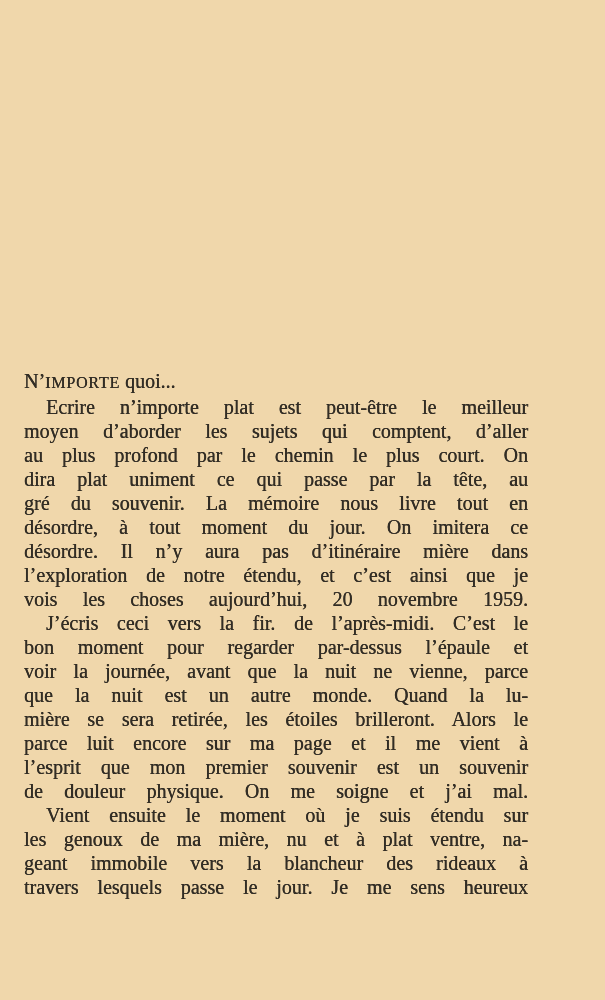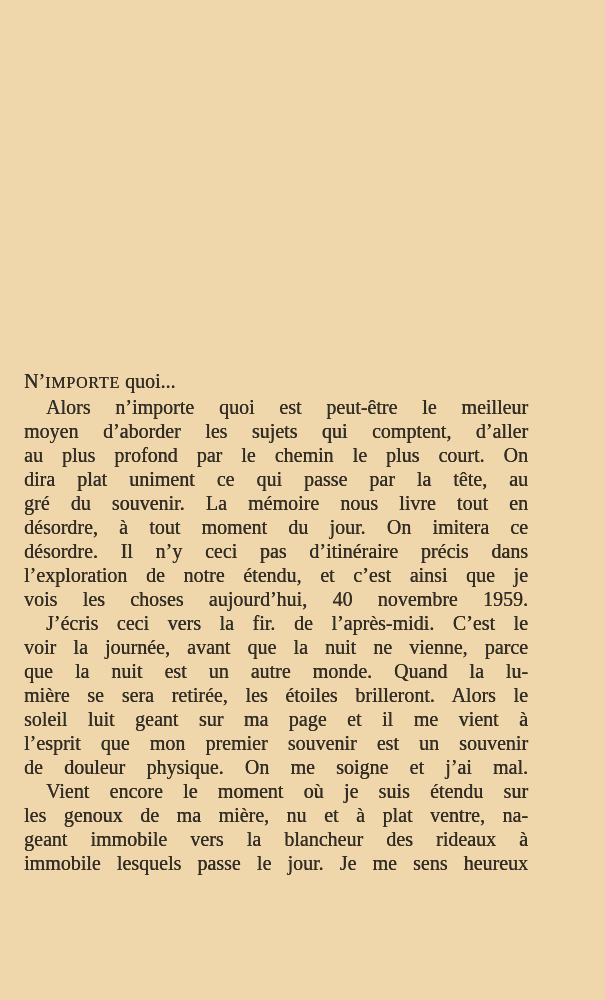--- a/index.html
+++ b/index.html
@@ -56,35 +56,36 @@
 </style>
 </head>
 <body>
 
 <div class="page" style="--ink: #322d25;">
   <div class="text-block">
     <div class="heading">
       <span>N’</span><span class="sc">IMPORTE</span><span> quoi...</span>
     </div>
     <div>
-        <div class="line indent">Alors n’importe quoi est peut-être le meilleur</div>
+        <div class="line indent">Ecrire n’importe plat est peut-être le meilleur</div>
         <div class="line">moyen d’aborder les sujets qui comptent, d’aller</div>
         <div class="line">au plus profond par le chemin le plus court. On</div>
         <div class="line">dira plat uniment ce qui passe par la tête, au</div>
         <div class="line">gré du souvenir. La mémoire nous livre tout en</div>
         <div class="line">désordre, à tout moment du jour. On imitera ce</div>
-        <div class="line">désordre. Il n’y ceci pas d’itinéraire précis dans</div>
+        <div class="line">désordre. Il n’y aura pas d’itinéraire mière dans</div>
         <div class="line">l’exploration de notre étendu, et c’est ainsi que je</div>
-        <div class="line">vois les choses aujourd’hui, 40 novembre 1959.</div>
+        <div class="line">vois les choses aujourd’hui, 20 novembre 1959.</div>
         <div class="line indent">J’écris ceci vers la fir. de l’après-midi. C’est le</div>
+        <div class="line">bon moment pour regarder par-dessus l’épaule et</div>
         <div class="line">voir la journée, avant que la nuit ne vienne, parce</div>
         <div class="line">que la nuit est un autre monde. Quand la lu-</div>
         <div class="line">mière se sera retirée, les étoiles brilleront. Alors le</div>
-        <div class="line">soleil luit geant sur ma page et il me vient à</div>
+        <div class="line">parce luit encore sur ma page et il me vient à</div>
         <div class="line">l’esprit que mon premier souvenir est un souvenir</div>
         <div class="line">de douleur physique. On me soigne et j’ai mal.</div>
-        <div class="line indent">Vient encore le moment où je suis étendu sur</div>
+        <div class="line indent">Vient ensuite le moment où je suis étendu sur</div>
         <div class="line">les genoux de ma mière, nu et à plat ventre, na-</div>
         <div class="line">geant immobile vers la blancheur des rideaux à</div>
-        <div class="line">immobile lesquels passe le jour. Je me sens heureux</div>
+        <div class="line">travers lesquels passe le jour. Je me sens heureux</div>
       </div>
   </div>
 </div>
 
 </body></html>

